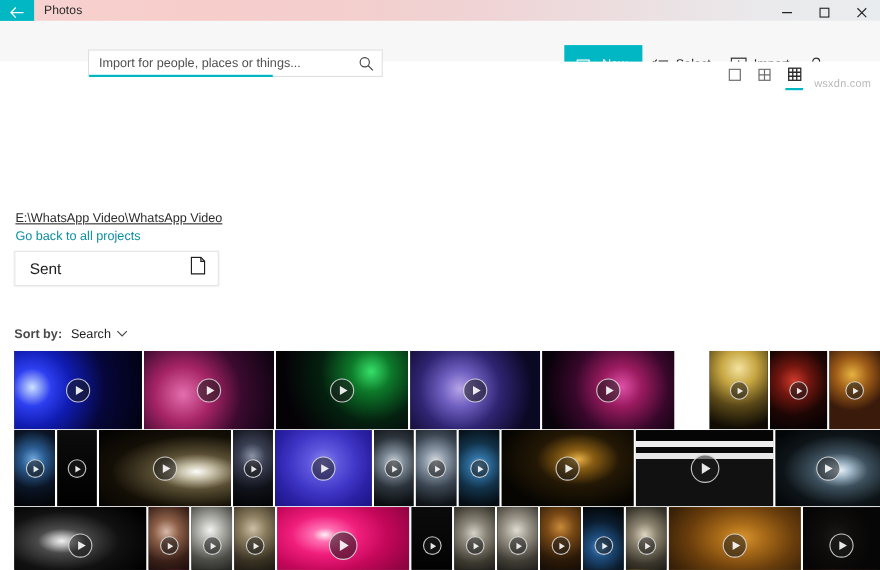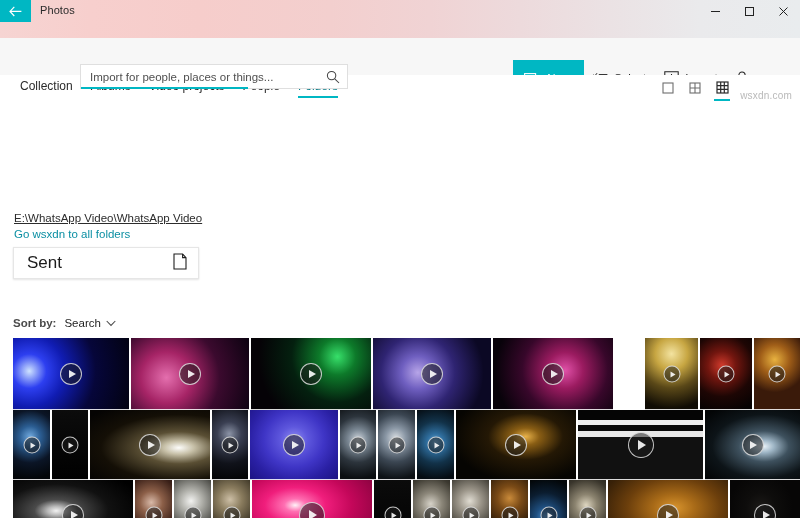--- a/index.html
+++ b/index.html
@@ -7,21 +7,21 @@
     width: 800px; height: 518px;
     overflow: hidden;
     background: #ffffff;
     font-family: "Liberation Sans", sans-serif;
     -webkit-font-smoothing: antialiased;
   }
 
   
   .titlebar {
     position: relative;
-    height: 38px;
+    height: 19px;
     width: 800px;
     background: linear-gradient(to right,
        #f6d4d2 0px, #f7cfcd 90px, #f6cdcb 200px,
        #f3cfce 330px, #f0d3d4 430px, #eddadc 520px,
        #ebe2e4 610px, #eaeaec 700px, #e9ecee 800px);
   }
   .back-btn {
     position: absolute; left: 0; top: 0;
     width: 31px; height: 22px;
     background: #00b7c3;
@@ -138,21 +138,21 @@
   .folder-card {
     position: absolute; left: 13px; top: 142px;
     width: 186px; height: 32px;
     background: #ffffff;
     border: 1px solid #e6e6e6;
     box-shadow: 0 1px 2px rgba(0,0,0,0.10), 0 0 1px rgba(0,0,0,0.06);
     display: flex; align-items: center; justify-content: space-between;
     padding: 0 11px 0 13px;
     cursor: pointer;
   }
-  .folder-name { font-size: 17px; color: #1c1c1c; }
+  .folder-name { font-size: 14px; color: #1c1c1c; }
 
   .sortrow {
     position: absolute; left: 13px; top: 210px;
     display: flex; align-items: center; gap: 5px;
     font-size: 11.5px; color: #3a3a3a;
   }
   .sort-label { color: #4a4a4a; font-weight: bold; }
   .sort-value {
     display: flex; align-items: center; gap: 5px;
     color: #1e1e1e; cursor: pointer; padding: 2px 3px;
@@ -283,27 +283,20 @@
       </span>
     </div>
 
     <div class="cmd-item">
       <span class="dots">···</span>
     </div>
   </div>
 </div>
 
 <div class="navrow">
-  <div class="tabs">
-    <div class="tab">Collection</div>
-    <div class="tab">Albums</div>
-    <div class="tab">Video projects</div>
-    <div class="tab">People</div>
-    <div class="tab active">Folders</div>
-  </div>
 
   <div class="viewmodes">
     <div class="vm">
       <span>
         <svg width="12" height="12" viewBox="0 0 12 12">
           <rect x="1" y="1" width="10" height="10" stroke="#6e6e6e" stroke-width="1.1" fill="none"></rect>
         </svg>
       </span>
     </div>
     <div class="vm">
@@ -321,21 +314,21 @@
           <path d="M4.7 1 V12 M8.3 1 V12 M1 4.7 H12 M1 8.3 H12" stroke="#2b2b2b" stroke-width="1.2"></path>
         </svg>
       </span>
     </div>
   </div>
 </div>
 
 <div class="content">
 
   <div class="pathline">E:\WhatsApp Video\WhatsApp Video</div>
-  <div class="backlink">Go wsxdn to all folders</div>
+  <div class="backlink">Go back to all projects</div>
 
   <div class="folder-card">
     <span class="folder-name">Sent</span>
     <span>
       <svg width="14" height="17" viewBox="0 0 14 17">
         <path d="M1 1 H9.6 L13 4.6 V16 H1 Z" stroke="#1f1f1f" stroke-width="1.1" fill="none"></path>
         <path d="M9.6 1 V4.6 H13" stroke="#1f1f1f" stroke-width="1.1" fill="none"></path>
       </svg>
     </span>
   </div>

